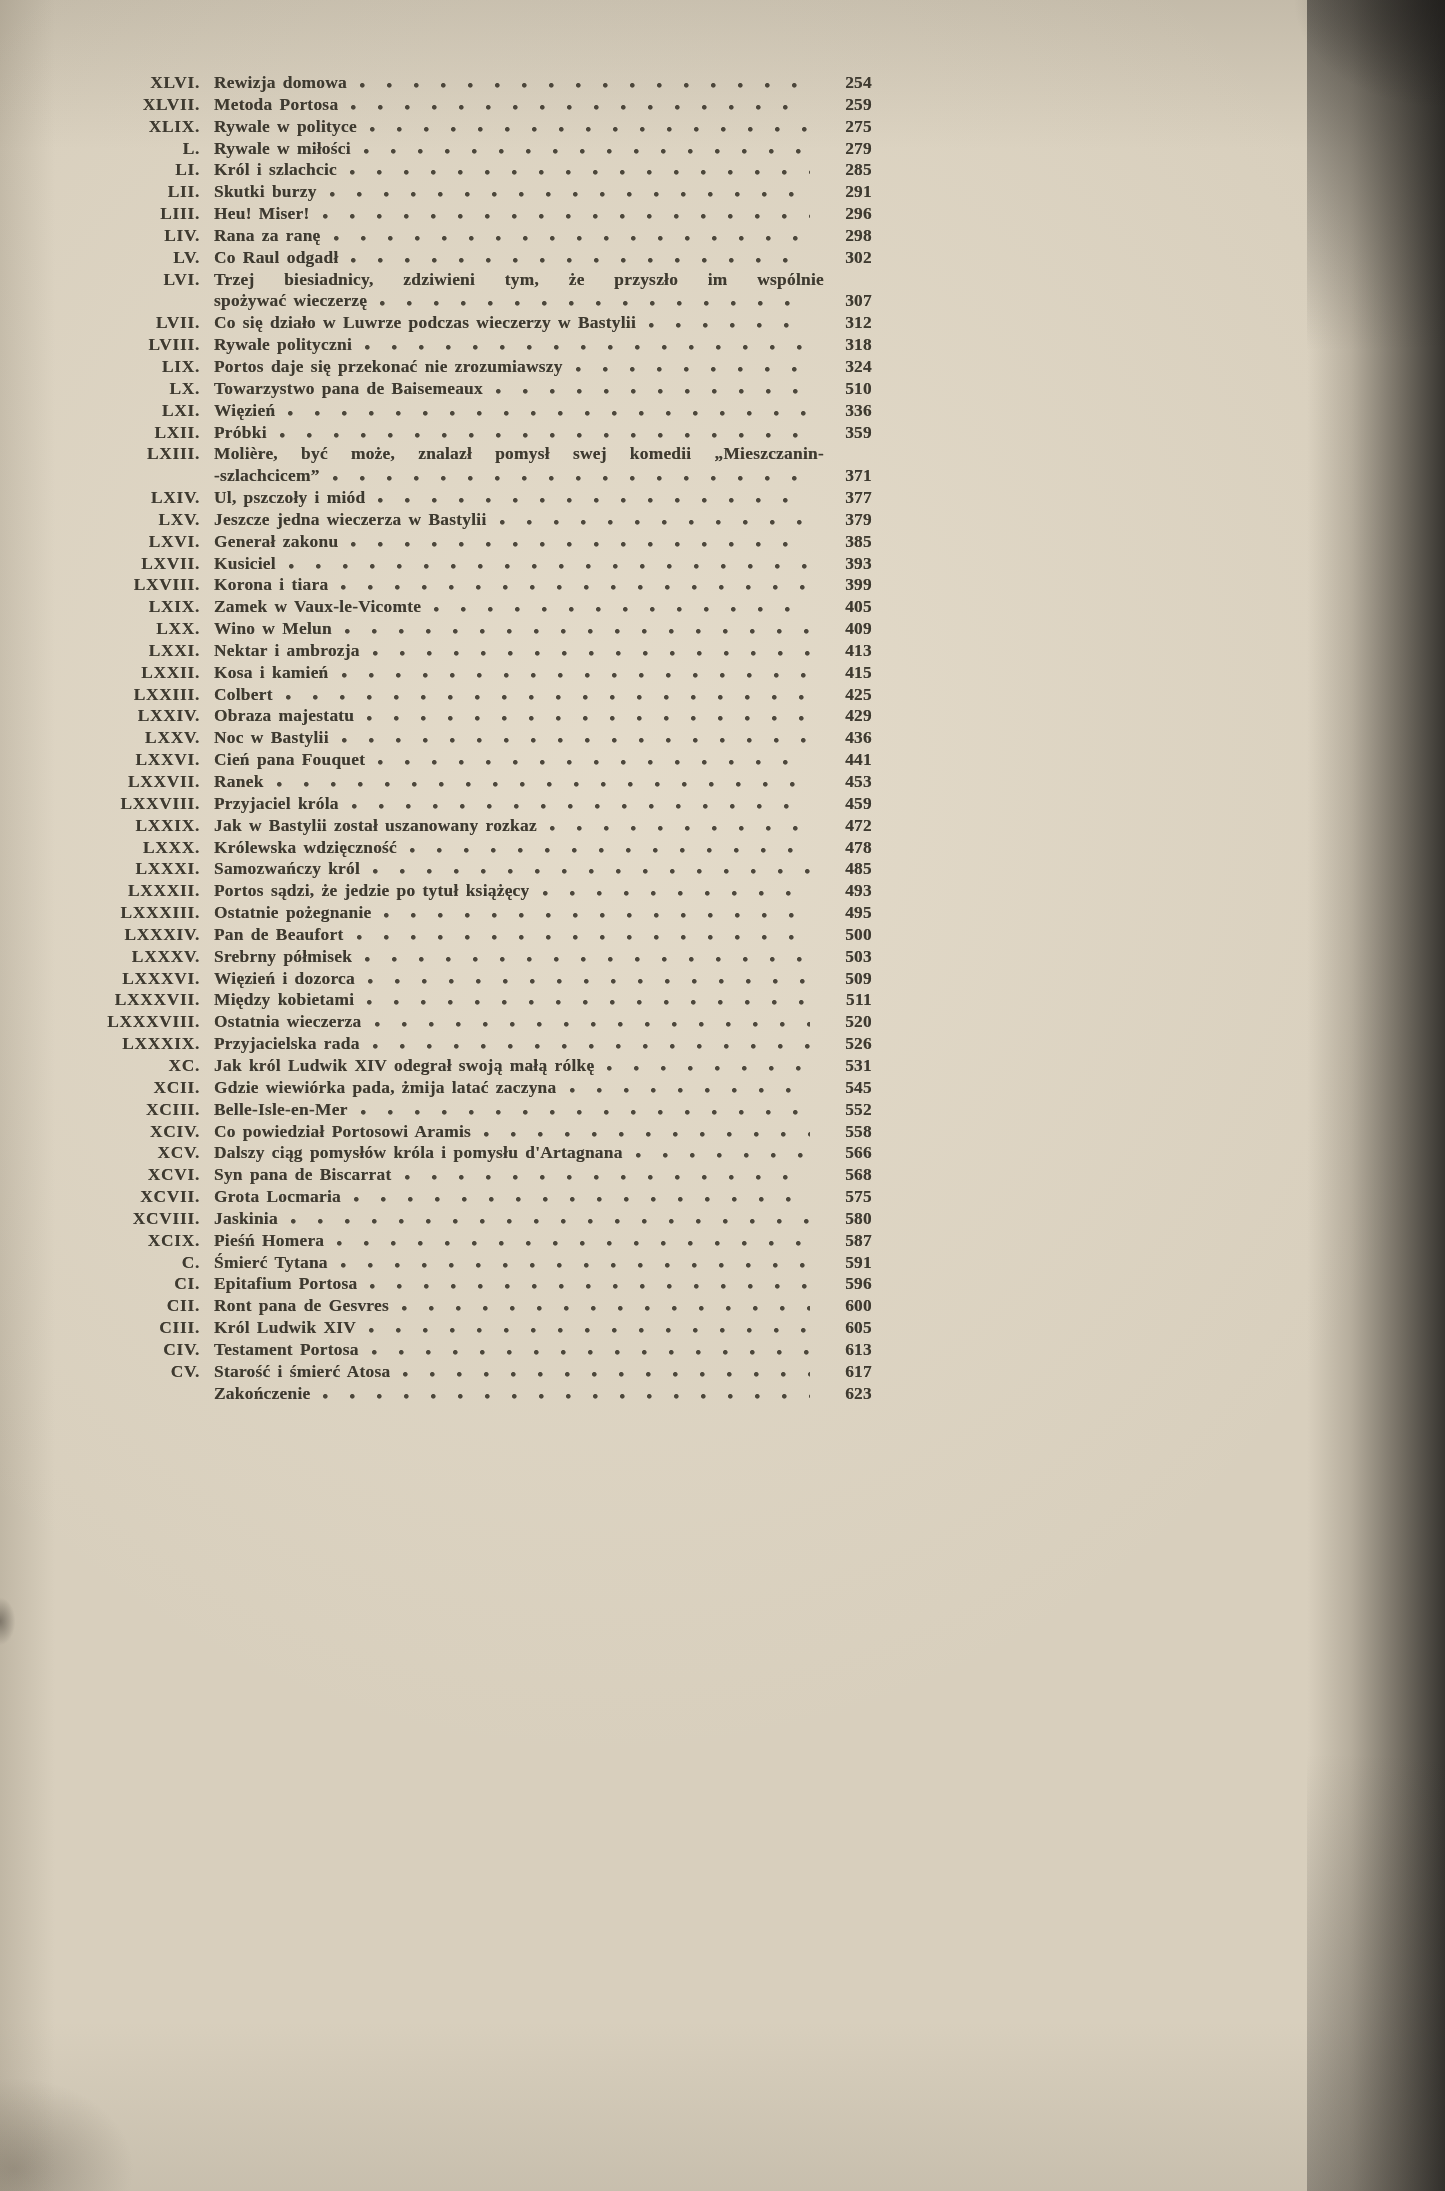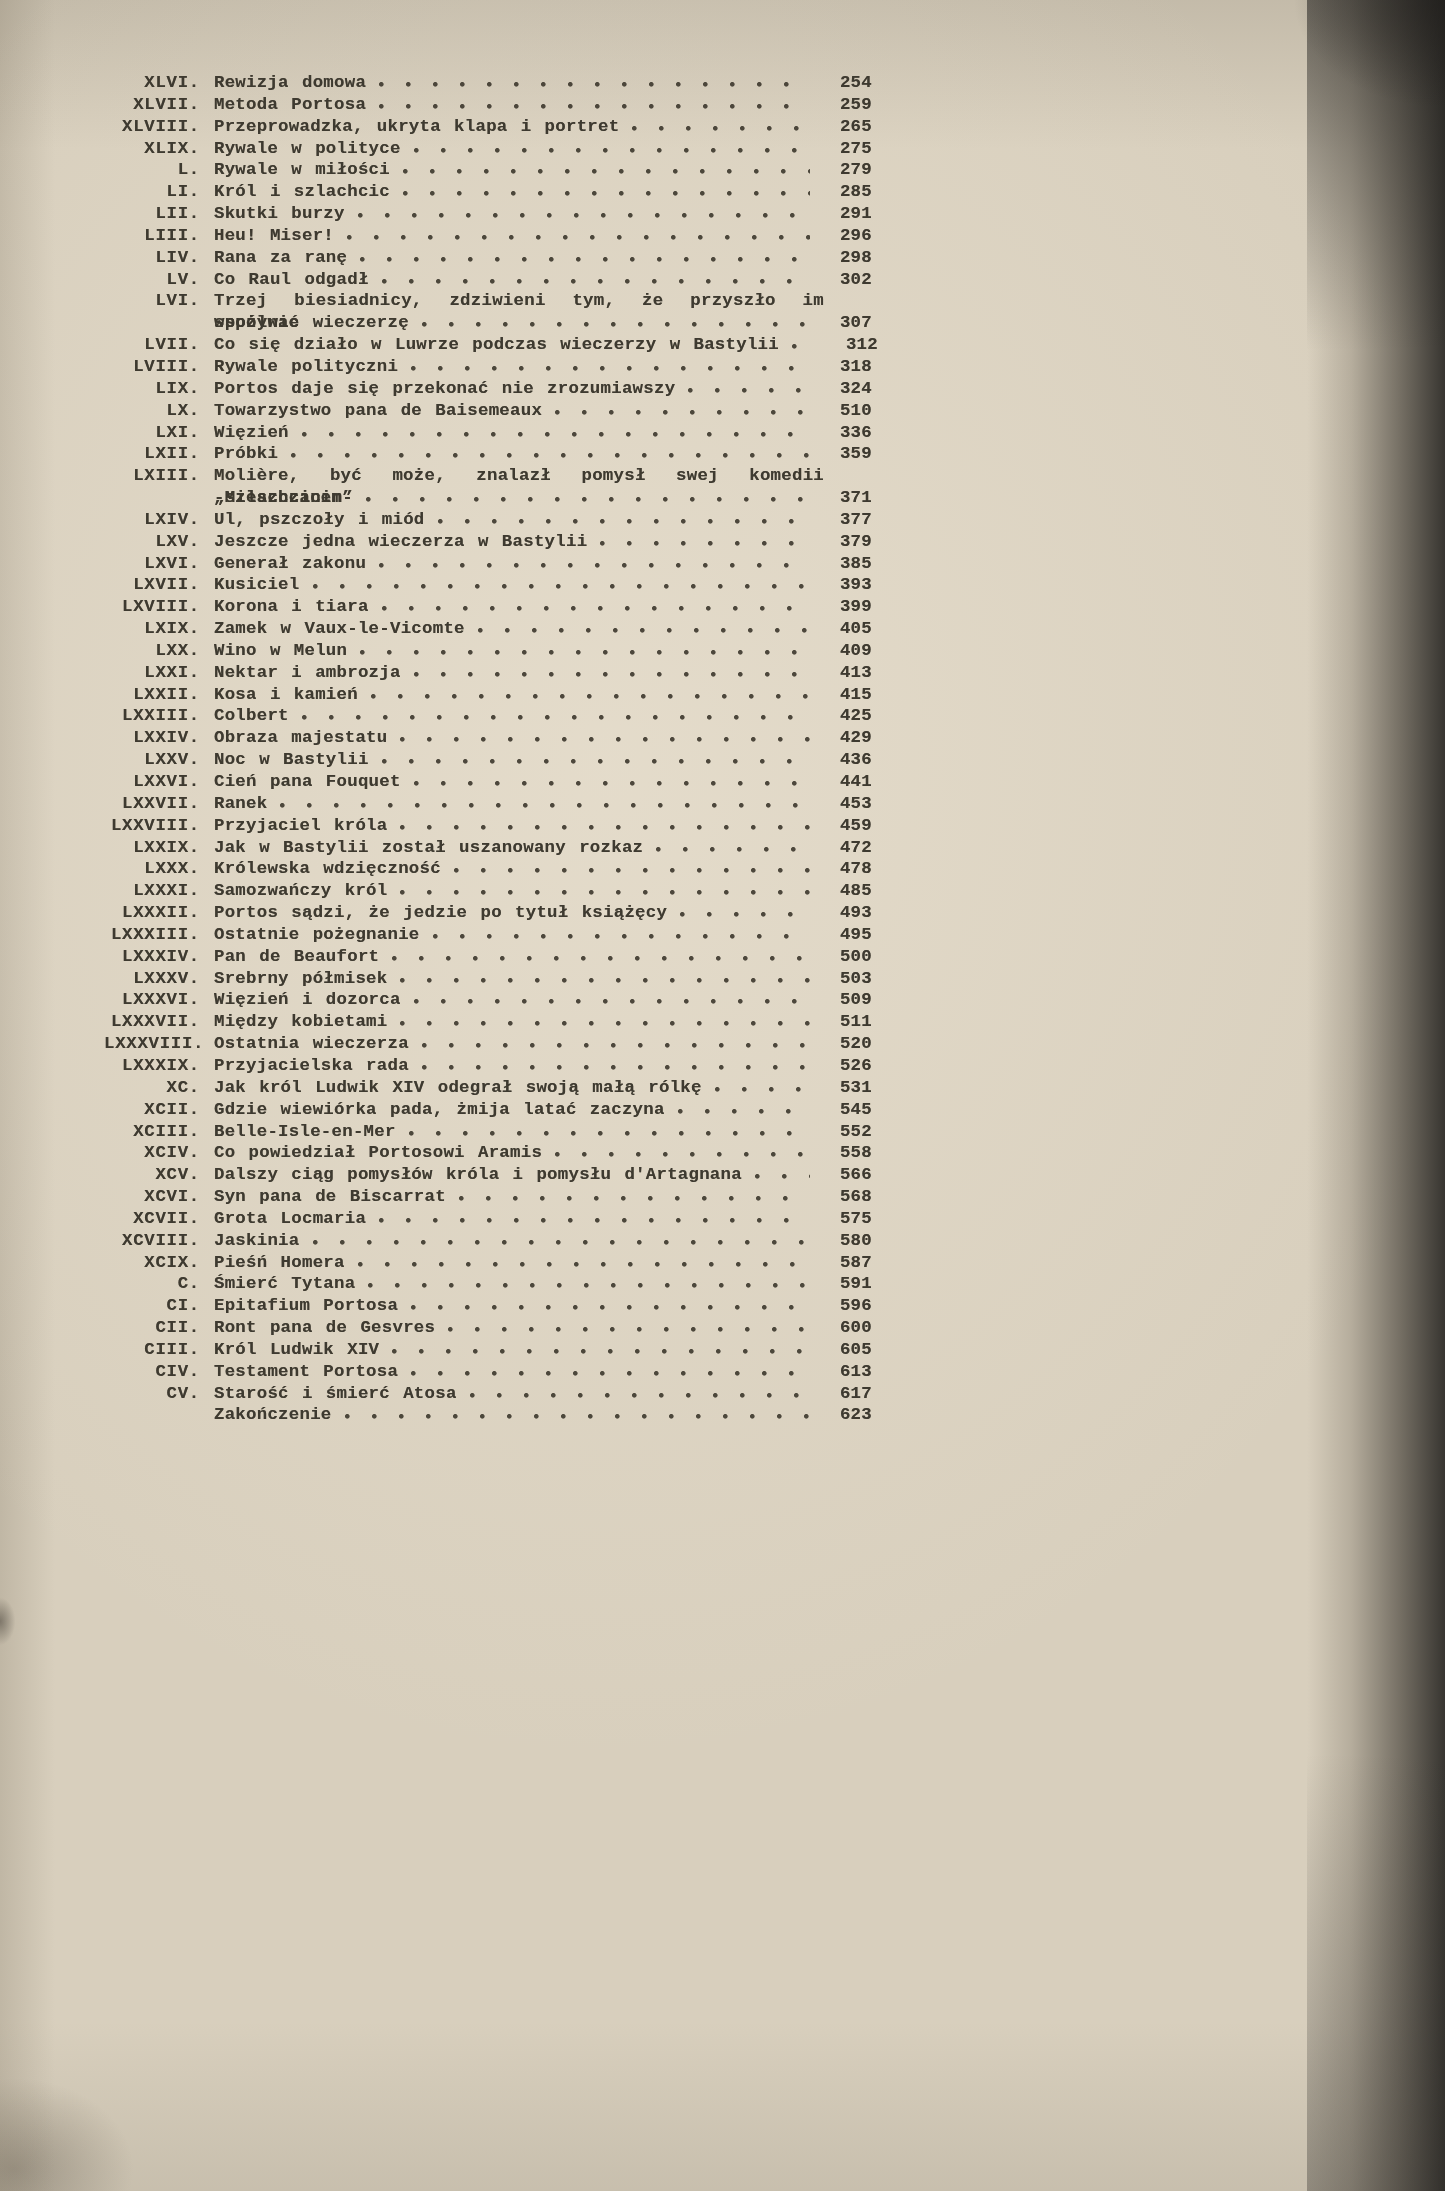--- a/index.html
+++ b/index.html
@@ -48,21 +48,20 @@
     position: absolute;
     left: 104px;
     top: 72px;
     width: 768px;
     color: #3e3a30;
     font-size: 17.4px;
     font-weight: bold;
     letter-spacing: 0.25px;
     word-spacing: 2.5px;
     text-shadow: 0 0 0.5px rgba(62,56,46,0.55);
-    font-family: Liberation Mono, monospace;
   }
   .toc-line {
     display: flex;
     align-items: baseline;
     height: 21.85px;
     line-height: 21.85px;
     white-space: nowrap;
   }
   .num {
     flex: 0 0 96px;
@@ -109,26 +108,20 @@
         <span class="leader"></span>
         <span class="page">254</span>
       </div>
       <div class="toc-line">
         <span class="num">XLVII.</span>
         <span class="title">Metoda Portosa</span>
         <span class="leader"></span>
         <span class="page">259</span>
       </div>
       <div class="toc-line">
-        <span class="num">XLVIII.</span>
-        <span class="title">Przeprowadzka, ukryta klapa i portret</span>
-        <span class="leader"></span>
-        <span class="page">265</span>
-      </div>
-      <div class="toc-line">
         <span class="num">XLIX.</span>
         <span class="title">Rywale w polityce</span>
         <span class="leader"></span>
         <span class="page">275</span>
       </div>
       <div class="toc-line">
         <span class="num">L.</span>
         <span class="title">Rywale w miłości</span>
         <span class="leader"></span>
         <span class="page">279</span>

